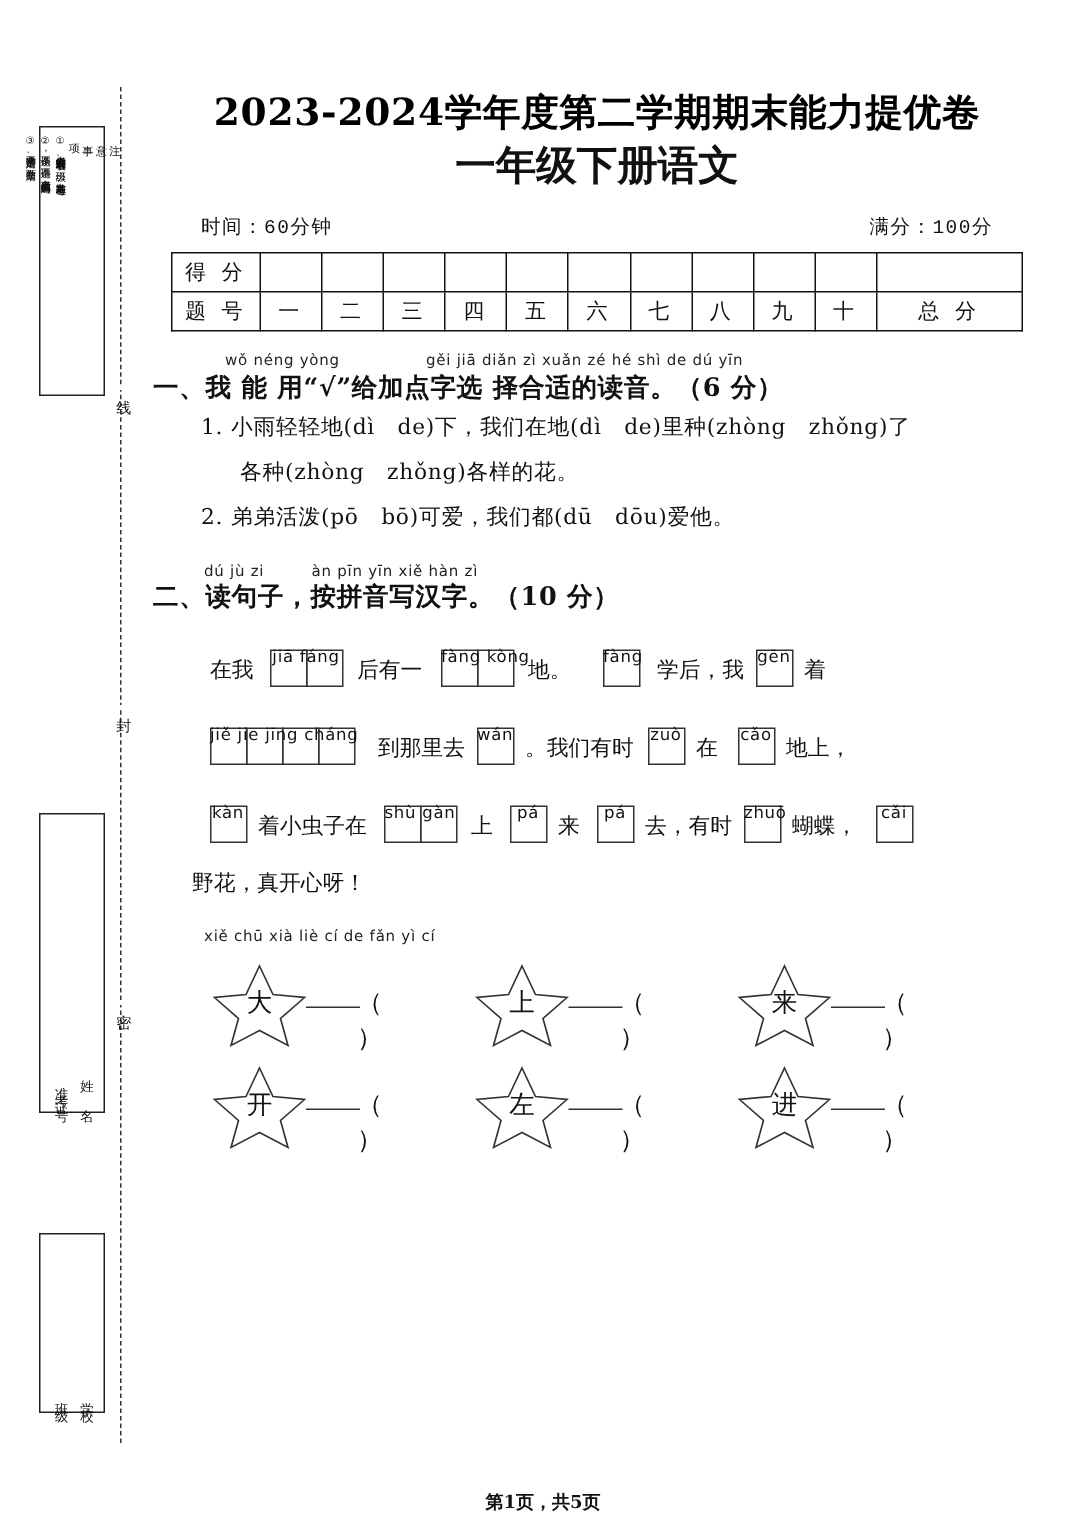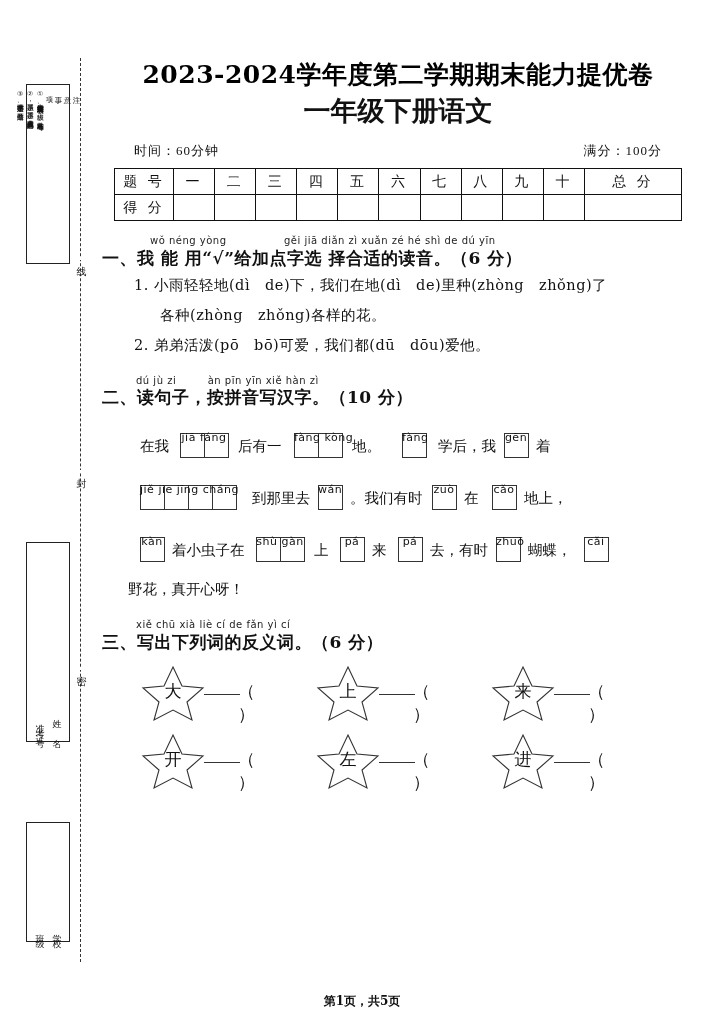--- a/index.html
+++ b/index.html
@@ -137,21 +137,21 @@
     font-weight: bold;
     font-size: 27px;
     line-height: 34px;
     margin-top: 2px;
   }
   .meta-row {
     display: flex;
     justify-content: space-between;
     font-size: 13px;
     margin: 14px 36px 8px 36px;
-    font-family: Liberation Serif, serif;
+    font-family: Liberation Mono, monospace;
     letter-spacing: 1px;
   }
 
   table.score {
     border-collapse: collapse;
     margin: 4px auto 0 auto;
     width: 568px;
     font-family: "DejaVu Serif", "Liberation Serif", serif;
   }
   table.score td {
@@ -334,47 +334,47 @@
   <div class="title2">一年级下册语文</div>
 
   <div class="meta-row">
     <span>时间：60分钟</span>
     <span>满分：100分</span>
   </div>
 
   <table class="score">
     <tbody>
         <tr>
+      <td class="hdr">得 分</td>
+      <td></td>
+      <td></td>
+      <td></td>
+      <td></td>
+      <td></td>
+      <td></td>
+      <td></td>
+      <td></td>
+      <td></td>
+      <td></td>
+      <td></td>
+    </tr>
+    <tr>
       <td class="hdr">题 号</td>
       <td>一</td>
       <td>二</td>
       <td>三</td>
       <td>四</td>
       <td>五</td>
       <td>六</td>
       <td>七</td>
       <td>八</td>
       <td>九</td>
       <td>十</td>
       <td>总 分</td>
     </tr>
-    <tr>
-      <td class="hdr">得 分</td>
-      <td></td>
-      <td></td>
-      <td></td>
-      <td></td>
-      <td></td>
-      <td></td>
-      <td></td>
-      <td></td>
-      <td></td>
-      <td></td>
-      <td></td>
-    </tr>
   </tbody>
     </table>
 
   <div class="section">
     <div class="ruby-line">
       <span class="ruby-abs" style="left:52px">wǒ néng yòng</span>
       <span class="ruby-abs" style="left:186px">gěi jiā diǎn zì xuǎn zé hé shì de dú yīn</span>
     </div>
     <div class="sec-title">一、我 能 用“√”给加点字选 择合适的读音。（6 分）</div>
     <div class="qtext">1. 小雨轻轻地(dì　de)下，我们在地(dì　de)里种(zhòng　zhǒng)了</div>
@@ -501,21 +501,20 @@
       </div>
     </div>
 
     <div class="plainline">野花，真开心呀！</div>
   </div>
 
   <div class="section" style="margin-top:16px">
     <div class="ruby-line">
       <span class="ruby-abs" style="left:38px">xiě chū xià liè cí de fǎn yì cí</span>
     </div>
-    <div class="sec-title">三、写出下列词的反义词。（6 分）</div>
 
     <div class="star-row" style="margin-top:10px">
       <div class="star-item" style="left:30px">
         <div class="star-wrap">
           <svg width="70" height="58" viewBox="0 0 70 58">
               <polygon points="35,3 44,22 65,24 49,38 54,56 35,46 16,56 21,38 5,24 26,22" fill="none" stroke="#333" stroke-width="1.1"></polygon>
             </svg>
         </div>
         <div class="star-char">大</div>
         <div class="dashline"></div>

